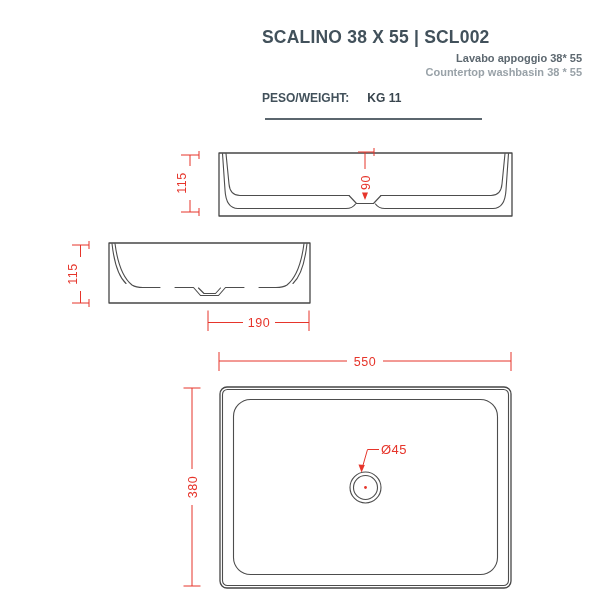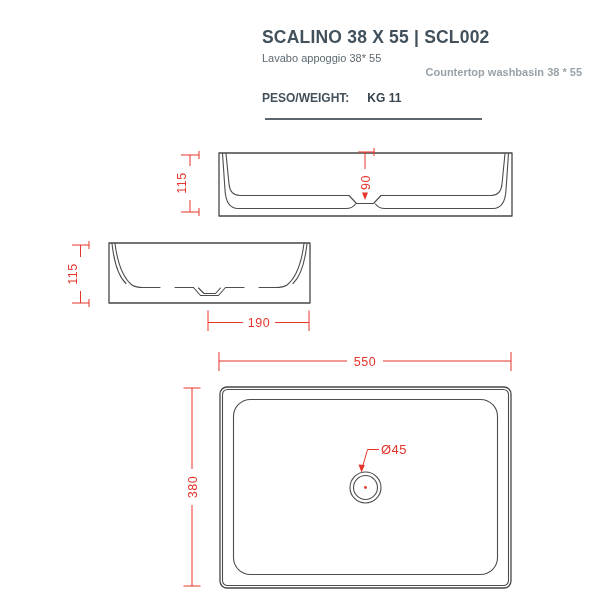--- a/index.html
+++ b/index.html
@@ -1,21 +1,21 @@
 <!DOCTYPE html>
 <html><head>
 <meta charset="utf-8">
 <style>
   html,body{margin:0;padding:0;background:#ffffff;}
   #stage{position:relative;width:584px;height:600px;background:#fff;overflow:hidden;
          font-family:"Liberation Sans","DejaVu Sans",sans-serif;margin-left:22px;}
   
   .header{position:absolute;left:240px;top:28px;width:320px;}
   .title{font-size:17.5px;font-weight:bold;color:#42515b;letter-spacing:.2px;line-height:1.1;}
-  .sub-it{margin-top:5px;font-size:11px;color:#5d6870;font-weight:400;line-height:1.25;}
+  .sub-it{margin-top:5px;font-size:11px;color:#5d6870;font-weight:700;line-height:1.25;text-align:right;}
   .sub-en{font-size:11px;color:#99a2a8;font-weight:600;line-height:1.25;text-align:right;}
   .weight-row{margin-top:11px;font-size:12px;font-weight:bold;color:#42515b;}
   .weight-row .value{margin-left:18px;color:#39454e;}
   .divider{position:absolute;left:243px;top:118px;width:217px;height:2px;background:#5b666e;}
   
   svg{position:absolute;left:0;top:0;}
   .ink{fill:none;stroke:#4d4d4d;stroke-width:1.1;stroke-linecap:round;stroke-linejoin:round;}
   .ink-heavy{fill:none;stroke:#474747;stroke-width:1.3;stroke-linejoin:round;}
   .dim{fill:none;stroke:#e6352b;stroke-width:1;stroke-linecap:butt;}
   .dim-text{fill:#e6352b;font-family:"Liberation Sans","DejaVu Sans",sans-serif;

